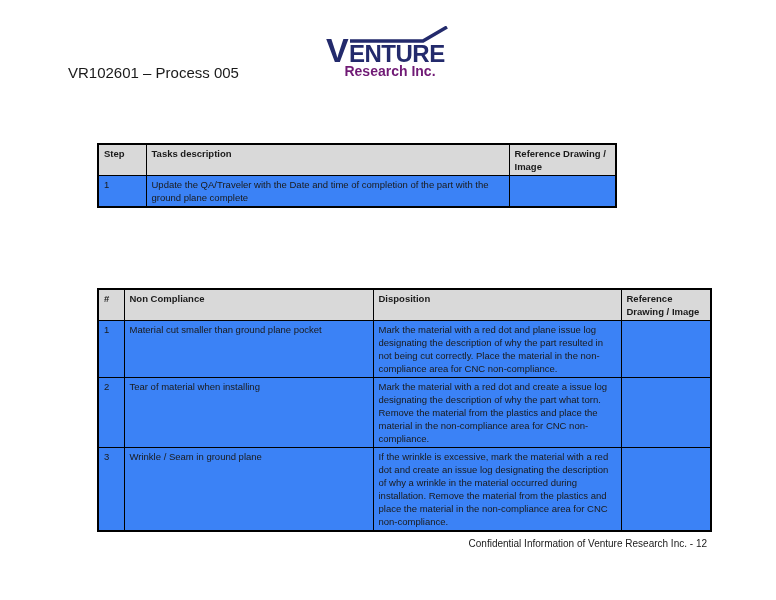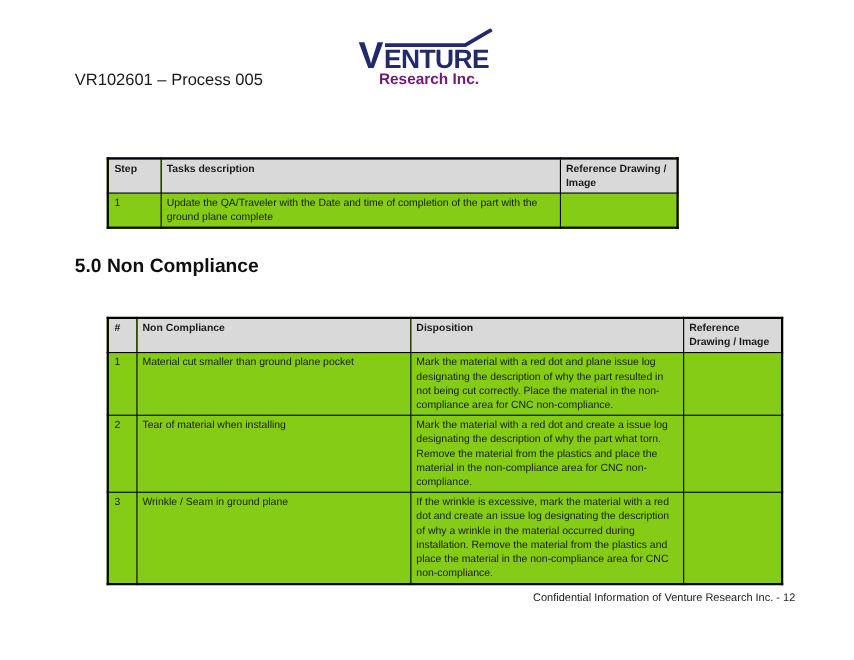--- a/index.html
+++ b/index.html
@@ -16,33 +16,33 @@
   .logo-rest{font-family:"Liberation Sans",sans-serif;font-weight:bold;font-size:24px;letter-spacing:-0.5px;fill:currentColor;}
   .swoosh{fill:none;stroke:currentColor;stroke-width:3.5px;}
   .logo-sub{font-weight:bold;font-size:14px;color:#701a75;margin-top:-3px;white-space:nowrap;}
   
   .sec{position:absolute;left:68px;margin:0;font-size:17.5px;font-weight:bold;color:#0f0f0f;white-space:nowrap;}
   .sec1{top:88px;}
   .sec2{top:231px;}
   
   .tbl{
     position:absolute;border-collapse:collapse;table-layout:fixed;
-    font-size:9.5px;line-height:13px;border:2px solid #000;background:#84cc16;
+    font-size:9.5px;line-height:13px;border:2px solid #000;background:#3b82f6;
   }
   .tbl th,.tbl td{border:1px solid #000;padding:2px 5px;vertical-align:top;text-align:left;overflow:hidden;}
   .tbl th{background:var(--hdrbg,#D9D9D9);font-weight:bold;}
   .tbl1{left:97px;top:143px;width:518px;}
   .tbl2{left:97px;top:288px;width:613px;}
   .tbl thead tr{height:30px;}
   .tbl1 tbody tr{height:27px;}
   .tbl2 tr.r1{height:53px;}
   .tbl2 tr.r2{height:64px;}
   .tbl2 tr.r3{height:81px;}
   
-  .footer{position:absolute;top:538px;right:53px;font-size:10px;color:#1a1a1a;white-space:nowrap;}
+  .footer{position:absolute;top:538px;right:69px;font-size:10px;color:#1a1a1a;white-space:nowrap;}
 </style>
 </head>
 <body>
 
 <div class="page">
 
   <div class="doc-code">VR102601 – Process 005</div>
 
   <div class="logo">
     <svg class="wordmark" width="128" height="40" viewBox="0 0 128 40">
@@ -70,21 +70,20 @@
     </thead>
     <tbody>
       <tr>
         <td>1</td>
         <td>Update the QA/Traveler with the Date and time of completion of the part with the ground plane complete</td>
         <td></td>
       </tr>
     </tbody>
   </table>
 
-  <h1 class="sec sec2">5.0 Non Compliance</h1>
 
   <table class="tbl tbl2">
     <colgroup>
         <col style="width:26px">
         <col style="width:249px">
         <col style="width:248px">
         <col style="width:90px">
       </colgroup>
     <thead>
       <tr>

